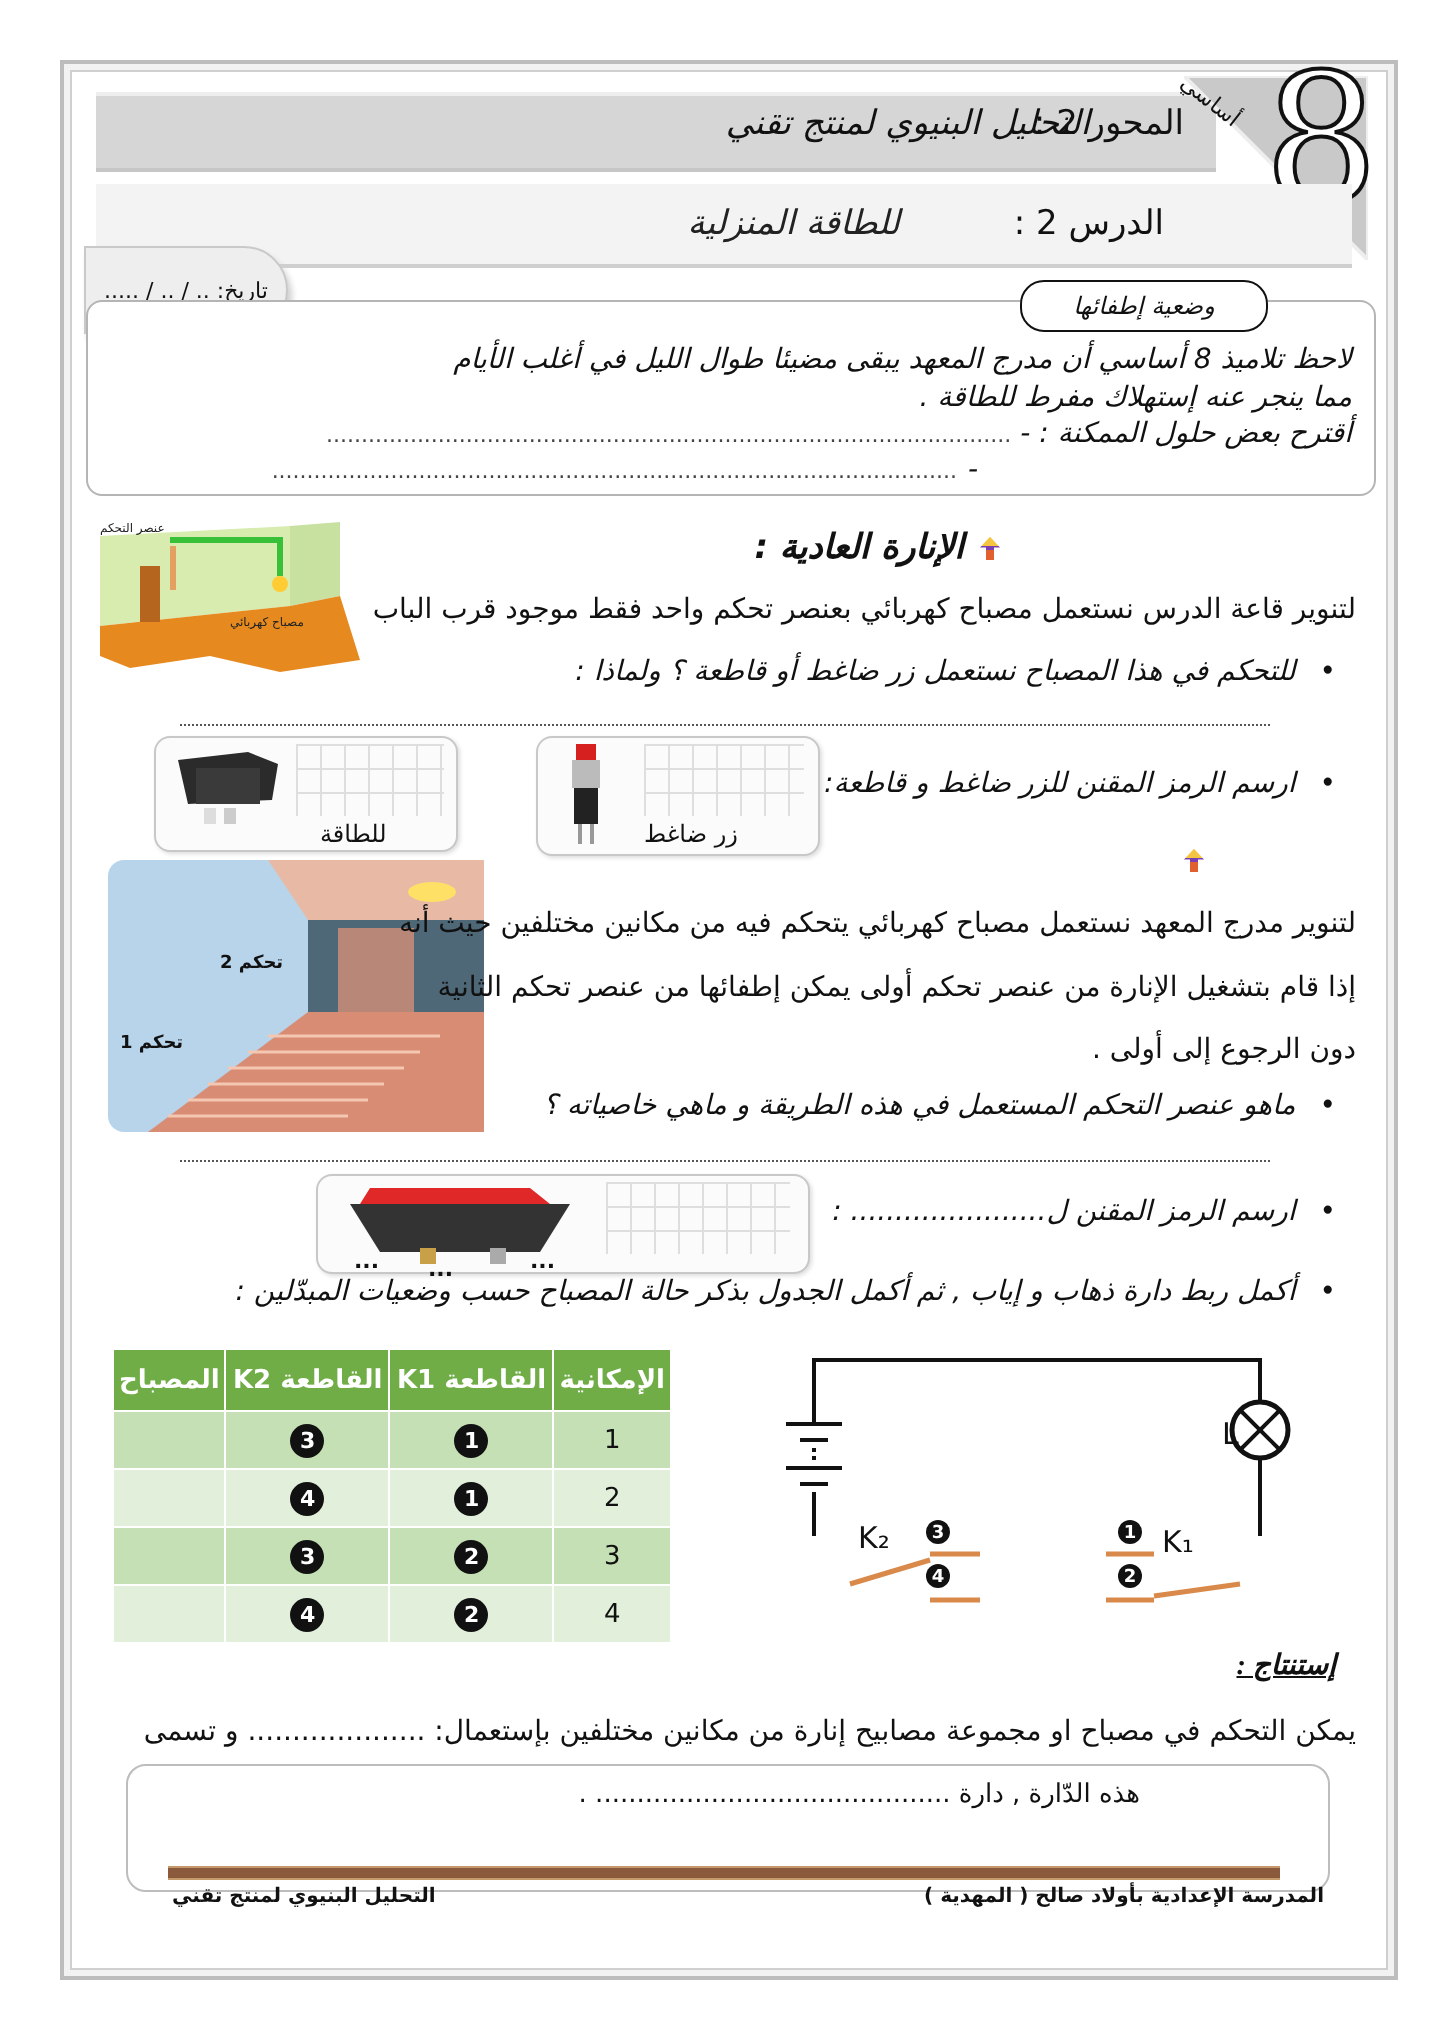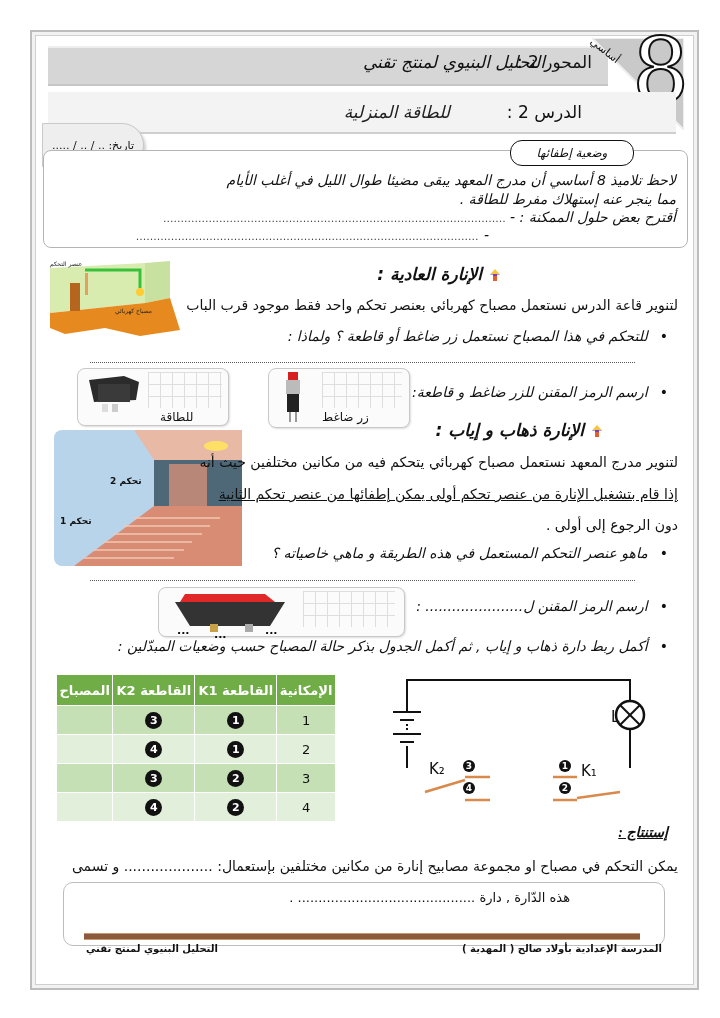--- a/index.html
+++ b/index.html
@@ -130,21 +130,21 @@
 <svg class="abs" style="left:278px; top:370px;" width="30" height="54" viewBox="0 0 30 54">
   <rect x="10" y="2" width="10" height="8" fill="#d62020"></rect>
   <rect x="8" y="10" width="14" height="14" fill="#bbb"></rect>
   <rect x="9" y="24" width="12" height="18" fill="#222"></rect>
   <rect x="11" y="42" width="2" height="10" fill="#999"></rect>
   <rect x="17" y="42" width="2" height="10" fill="#999"></rect>
 </svg>
 <div class="abs rtl cap" style="left:322px; top:410px;">زر ضاغط</div>
 
 <div class="abs rtl section-title" style="right:118px; top:420px;">
-  <span class="arrow-ico"></span><span>الإنارة ذهاب و إياب :</span>
+  <span class="arrow-ico"></span>
 </div>
 
 <svg class="abs" style="left:54px; top:430px;" width="188" height="136" viewBox="0 0 188 136">
   <rect x="0" y="0" width="188" height="136" rx="8" fill="#b8d4ea"></rect>
   <polygon points="80,0 188,0 188,30 100,30" fill="#e8b9a4"></polygon>
   <rect x="100" y="30" width="88" height="50" fill="#4e6878"></rect>
   <rect x="115" y="34" width="38" height="48" fill="#b98778"></rect>
   <polygon points="20,136 100,76 188,76 188,136" fill="#d98c74"></polygon>
   <g stroke="#f3c7b2" stroke-width="1.5">
     <line x1="30" y1="128" x2="120" y2="128"></line>
@@ -153,21 +153,21 @@
       <line x1="60" y1="104" x2="148" y2="104"></line>
     <line x1="70" y1="96" x2="156" y2="96"></line>
       <line x1="80" y1="88" x2="166" y2="88"></line>
   </g>
   <ellipse cx="162" cy="16" rx="12" ry="5" fill="#ffe066"></ellipse>
   <text x="56" y="54" font-size="9" font-weight="bold" fill="#111">تحكم 2</text>
   <text x="6" y="94" font-size="9" font-weight="bold" fill="#111">تحكم 1</text>
 </svg>
 
 <div class="abs rtl para" style="right:42px; top:454px;">لتنوير مدرج المعهد نستعمل مصباح كهربائي يتحكم فيه من مكانين مختلفين حيث أنه</div>
-<div class="abs rtl para" style="right:42px; top:486px;text-decoration:underline;">إذا قام بتشغيل الإنارة من عنصر تحكم أولى يمكن إطفائها من عنصر تحكم الثانية</div>
+<div class="abs rtl para" style="right:42px; top:486px;">إذا قام بتشغيل الإنارة من عنصر تحكم أولى يمكن إطفائها من عنصر تحكم الثانية</div>
 <div class="abs rtl para" style="right:42px; top:517px;">دون الرجوع إلى أولى .</div>
 <div class="abs rtl bullet" style="right:52px; top:545px;">ماهو عنصر التحكم المستعمل في هذه الطريقة و ماهي خاصياته ؟</div>
 <div class="abs dotline" style="left:90px; top:580px; width:545px;"></div>
 
 <div class="abs imgbox" style="left:158px; top:587px; width:245px; height:48px;"></div>
 <div class="abs grid" style="left:303px; top:591px; width:92px; height:36px;"></div>
 <svg class="abs" style="left:170px; top:588px;" width="120" height="46" viewBox="0 0 120 46">
   <polygon points="15,6 95,6 105,14 10,14" fill="#e02828"></polygon>
   <polygon points="5,14 115,14 100,38 20,38" fill="#333"></polygon>
   <rect x="40" y="36" width="8" height="8" fill="#c8a048"></rect>

